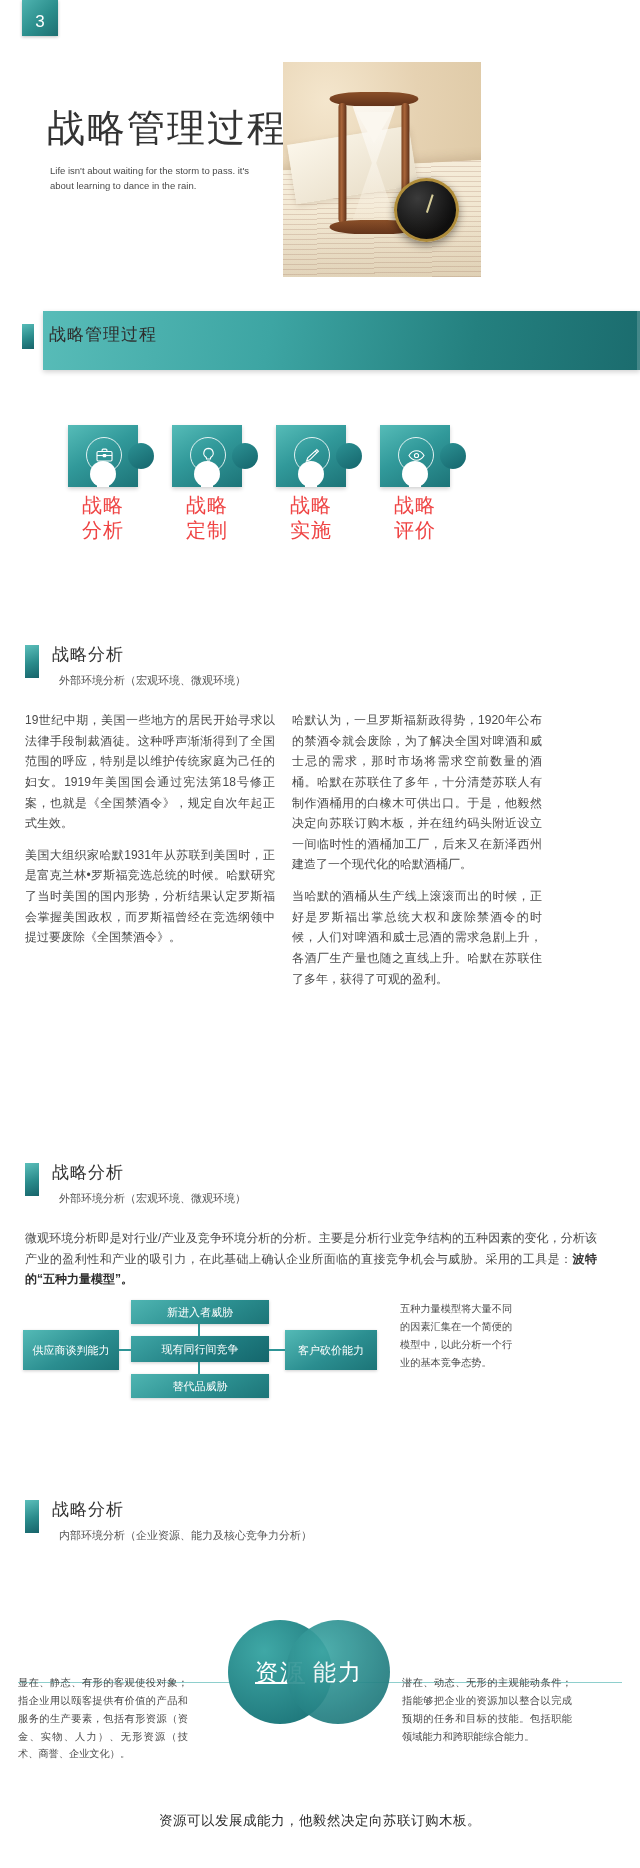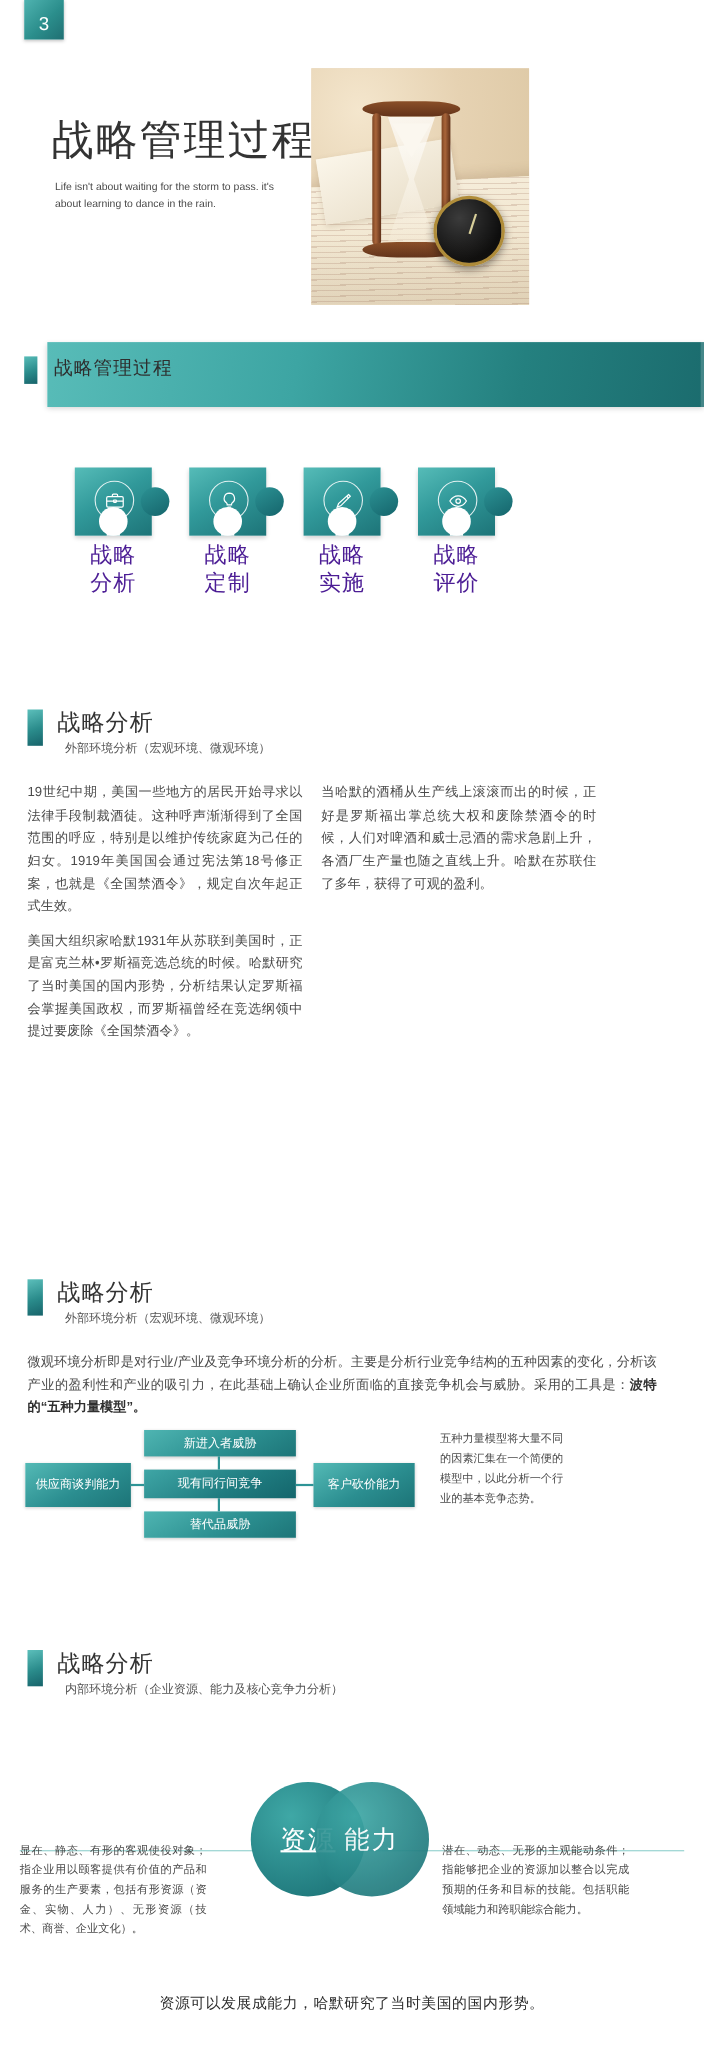--- a/index.html
+++ b/index.html
@@ -94,21 +94,21 @@
 
   
   .sec-head { position:absolute; }
   .sec-bar {
     position:absolute; left:0; top:0; width:13px; height:29px;
     background:linear-gradient(160deg,#5cbfbb,#2a8b8b 55%,#17636a);
   }
   .sec-bar.tall { height:33px; width:14px; }
   .sec-title {
     position:absolute; left:27px; top:-2px;
-    font-size:21px; color:#333; letter-spacing:1px; white-space:nowrap;
+    font-size:17px; color:#333; letter-spacing:1px; white-space:nowrap;
   }
   .sec-sub {
     position:absolute; left:34px; top:28px;
     font-size:11px; color:#555; white-space:nowrap;
   }
 
   
   .top-head { position:absolute; left:22px; top:324px; }
   .top-head .bar { width:12px; height:25px;
     background:linear-gradient(160deg,#57bcb8,#2a8b8b 55%,#17636a); position:absolute; left:0; top:0; }
@@ -139,21 +139,21 @@
   }
   .piece .ico {
     position:absolute; left:18px; top:12px; width:34px; height:34px;
     border-radius:50%; border:1.3px solid rgba(255,255,255,.85);
     display:flex; align-items:center; justify-content:center;
   }
   .piece .ico svg { width:19px; height:19px; display:block; }
 
   .plabel {
     position:absolute; top:68px; width:110px; text-align:center;
-    font-size:20px; color:#4c1d95; line-height:1.25; letter-spacing:1px;
+    font-size:20px; color:#ef4444; line-height:1.25; letter-spacing:1px;
   }
 
   
   .col { position:absolute; font-size:12px; line-height:1.72; color:#4a4a4a; text-align:justify; }
   .col p { margin:0 0 11px 0; }
 
   
   .ff { position:absolute; left:18px; top:1300px; width:370px; height:105px; }
   .ffbox {
     position:absolute; color:#fff; font-size:11px; text-align:center;
@@ -317,20 +317,21 @@
     <div class="sec-title">战略分析</div>
     <div class="sec-sub">外部环境分析（宏观环境、微观环境）</div>
   </div>
 
   <div class="col" style="left:25px; top:710px; width:250px;">
     <p>19世纪中期，美国一些地方的居民开始寻求以法律手段制裁酒徒。这种呼声渐渐得到了全国范围的呼应，特别是以维护传统家庭为己任的妇女。1919年美国国会通过宪法第18号修正案，也就是《全国禁酒令》，规定自次年起正式生效。</p>
     <p>美国大组织家哈默1931年从苏联到美国时，正是富克兰林•罗斯福竞选总统的时候。哈默研究了当时美国的国内形势，分析结果认定罗斯福会掌握美国政权，而罗斯福曾经在竞选纲领中提过要废除《全国禁酒令》。</p>
   </div>
 
   <div class="col" style="left:292px; top:710px; width:250px;">
+    <p>哈默认为，一旦罗斯福新政得势，1920年公布的禁酒令就会废除，为了解决全国对啤酒和威士忌的需求，那时市场将需求空前数量的酒桶。哈默在苏联住了多年，十分清楚苏联人有制作酒桶用的白橡木可供出口。于是，他毅然决定向苏联订购木板，并在纽约码头附近设立一间临时性的酒桶加工厂，后来又在新泽西州建造了一个现代化的哈默酒桶厂。</p>
     <p>当哈默的酒桶从生产线上滚滚而出的时候，正好是罗斯福出掌总统大权和废除禁酒令的时候，人们对啤酒和威士忌酒的需求急剧上升，各酒厂生产量也随之直线上升。哈默在苏联住了多年，获得了可观的盈利。</p>
   </div>
 
   <div class="sec-head" style="left:25px; top:1163px;">
     <div class="sec-bar tall"></div>
     <div class="sec-title">战略分析</div>
     <div class="sec-sub">外部环境分析（宏观环境、微观环境）</div>
   </div>
 
   <div class="col" style="left:25px; top:1228px; width:572px;">
@@ -363,15 +364,15 @@
     <div class="venn-text vt-left">显在、静态、有形的客观使役对象；指企业用以颐客提供有价值的产品和服务的生产要素，包括有形资源（资金、实物、人力）、无形资源（技术、商誉、企业文化）。</div>
     <div class="venn-text vt-right">潜在、动态、无形的主观能动条件；指能够把企业的资源加以整合以完成预期的任务和目标的技能。包括职能领域能力和跨职能综合能力。</div>
     <div class="circle c-left">
       <span>资源</span>
     </div>
     <div class="circle c-right">
       <span>能力</span>
     </div>
   </div>
 
-  <div class="footer-note">资源可以发展成能力，哈默研究了当时美国的国内形势。</div>
+  <div class="footer-note">资源可以发展成能力，他毅然决定向苏联订购木板。</div>
 
 </div>
 
 </body></html>

